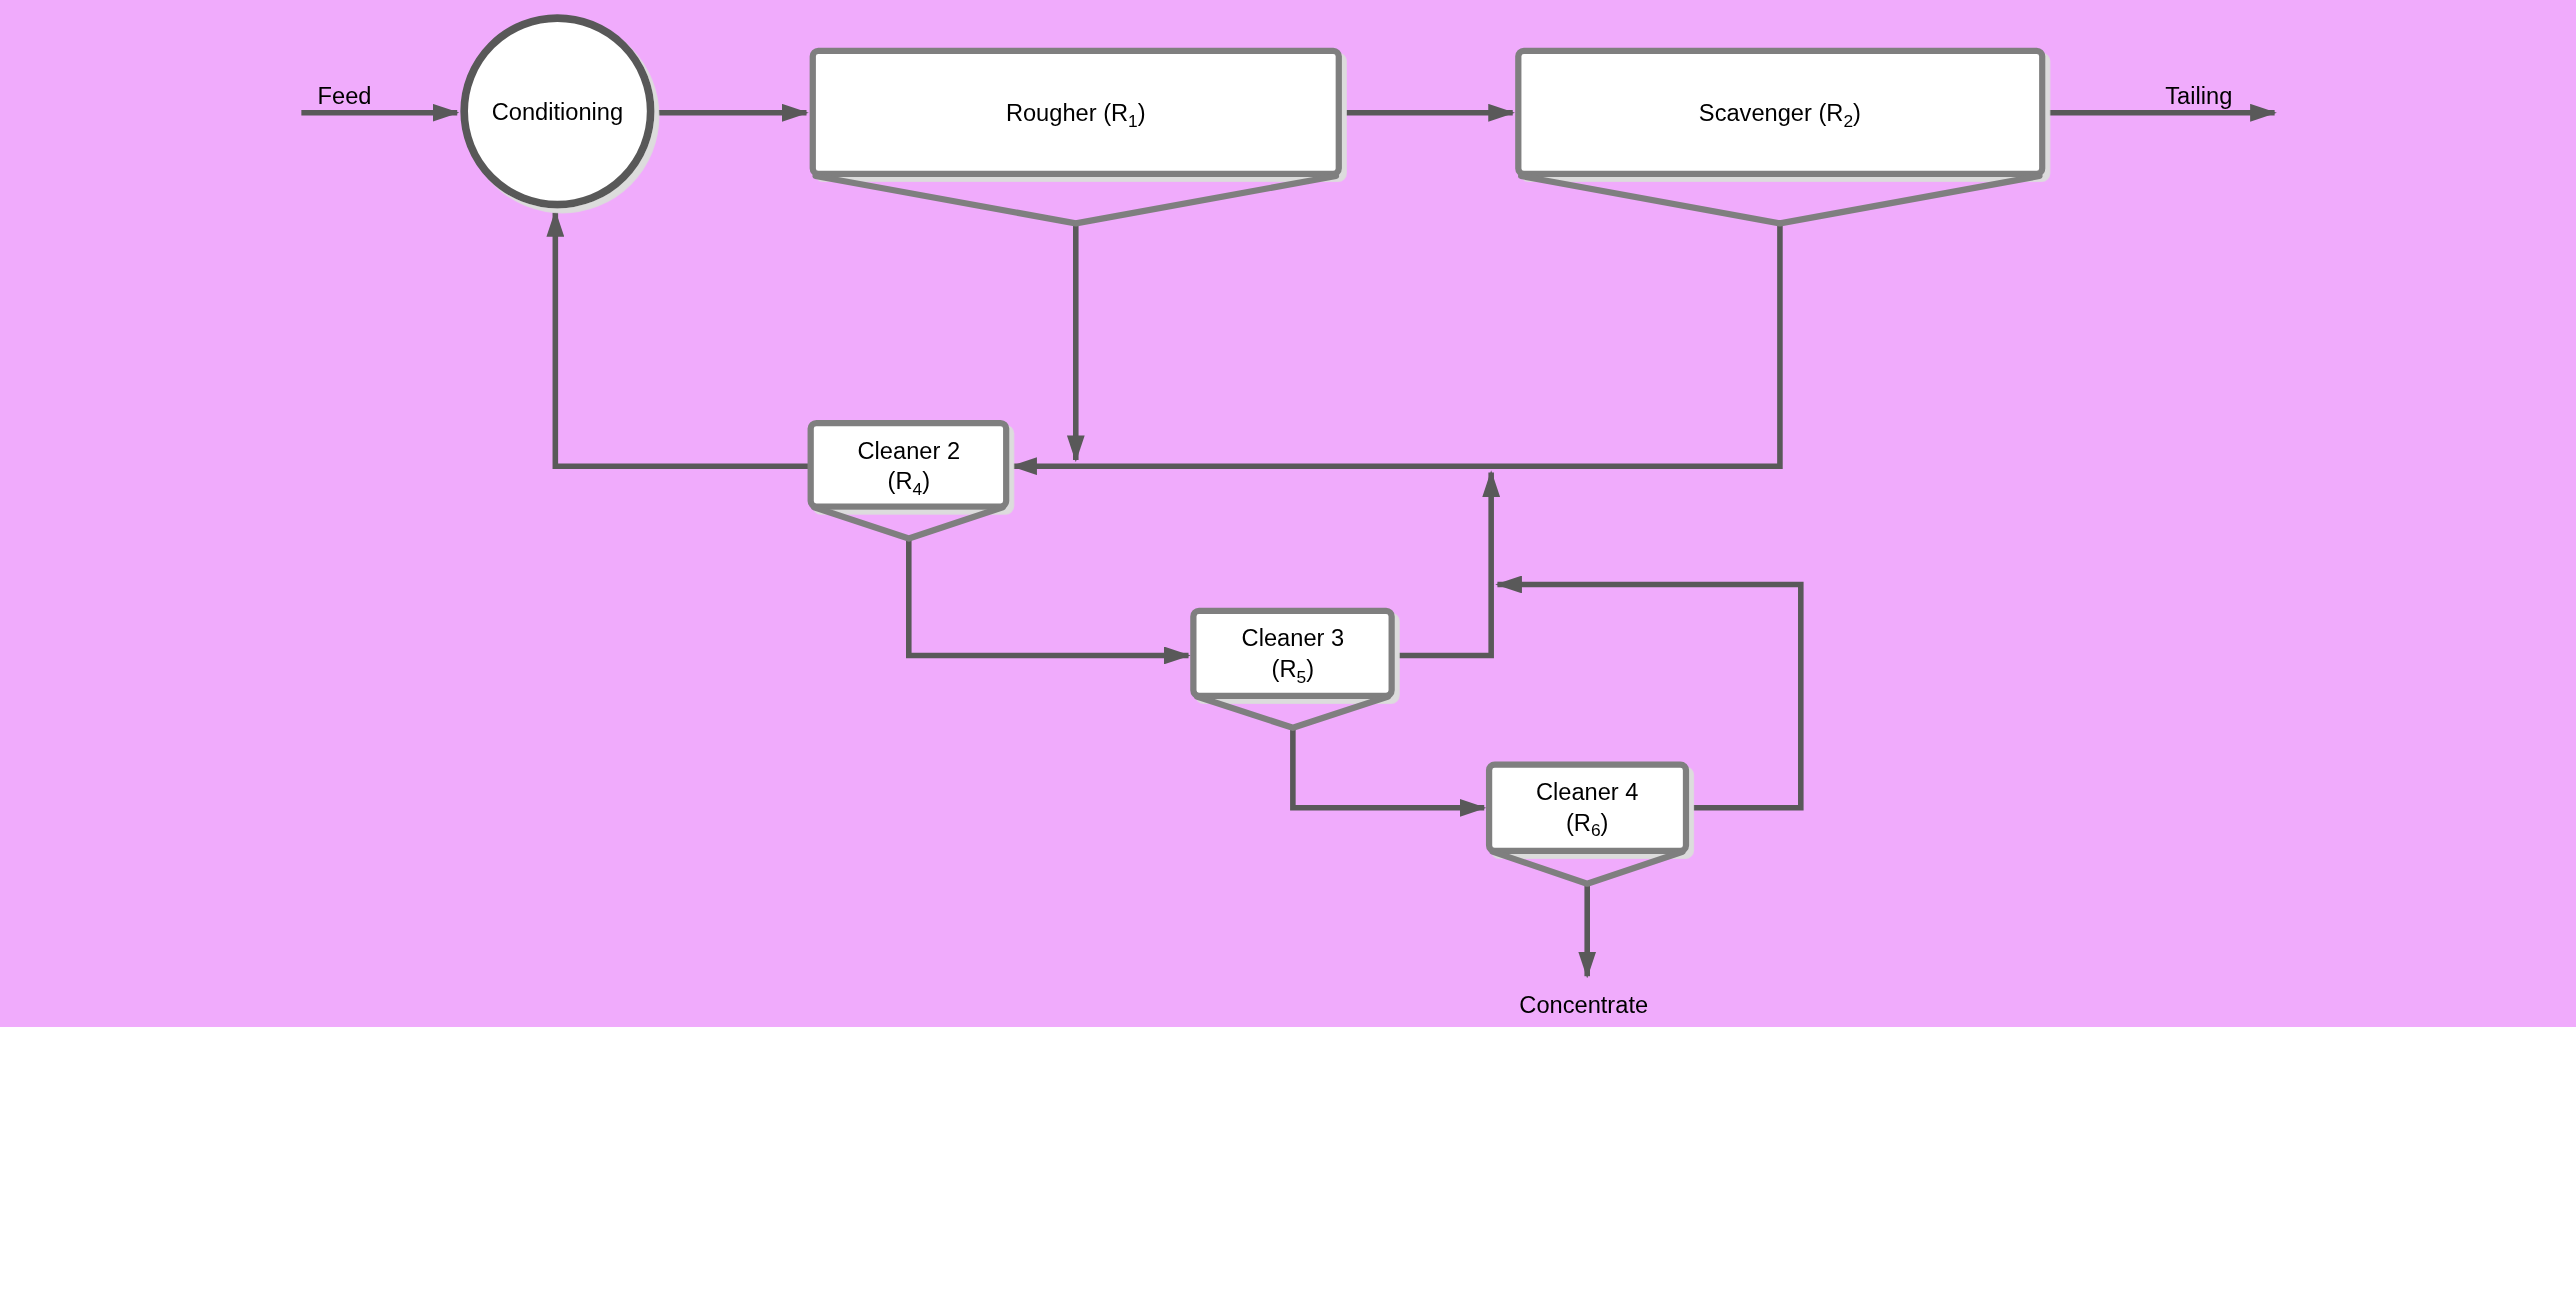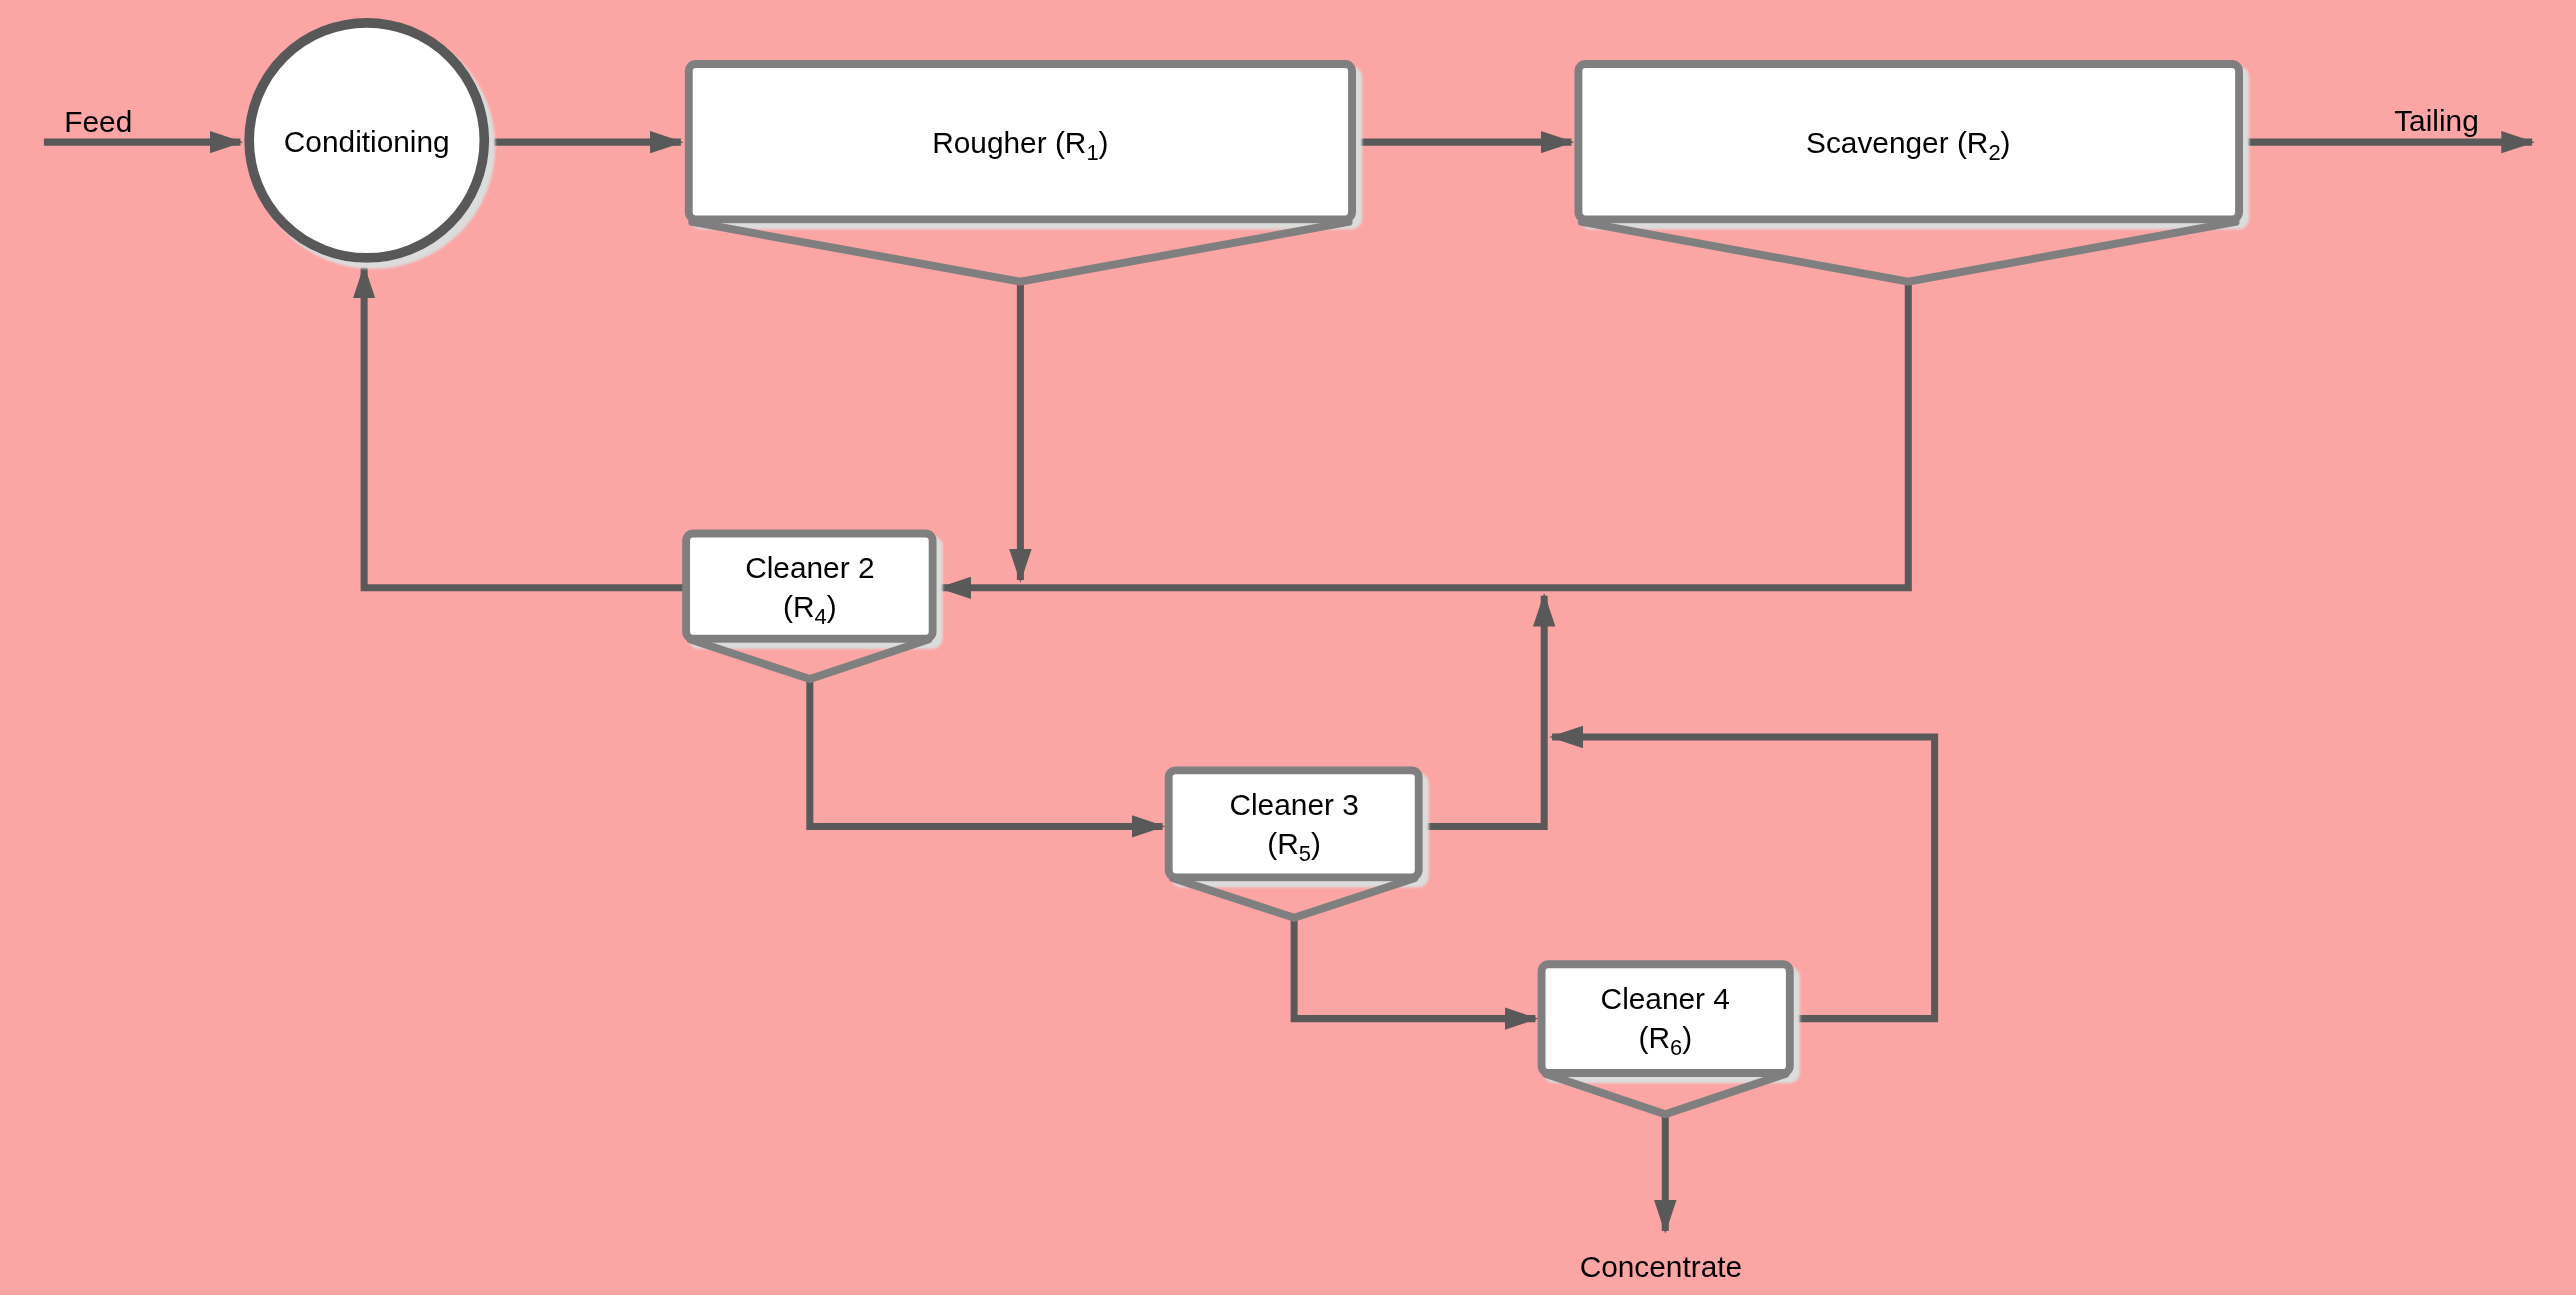--- a/index.html
+++ b/index.html
@@ -1,19 +1,19 @@
 <!DOCTYPE html>
 <html style="font-size:14.2px"><head>
 <meta charset="utf-8">
 <style>
   html, body { margin: 0; padding: 0; background: #ffffff; }
   .stage {
     width: 2576px;
-    height: 1295px;
-    background: #fca5a5;
+    height: 1027px;
+    background: #f0abfc;
     position: relative;
     font-family: "Liberation Sans", sans-serif;
   }
   svg { display: block; width: 100%; height: 100%; }
   .box    { fill: #ffffff; stroke-width: 9; }
   .funnel { fill: none; stroke-width: 9; stroke-linejoin: round; stroke-linecap: round; }
   .flow   { fill: none; stroke-width: 8; stroke-linejoin: miter; stroke-linecap: butt; }
   .lbl    { font-family: "Liberation Sans", sans-serif; font-size: 34px; fill: #000000;
             text-anchor: middle; }
   .sub    { font-size: 25px; }

